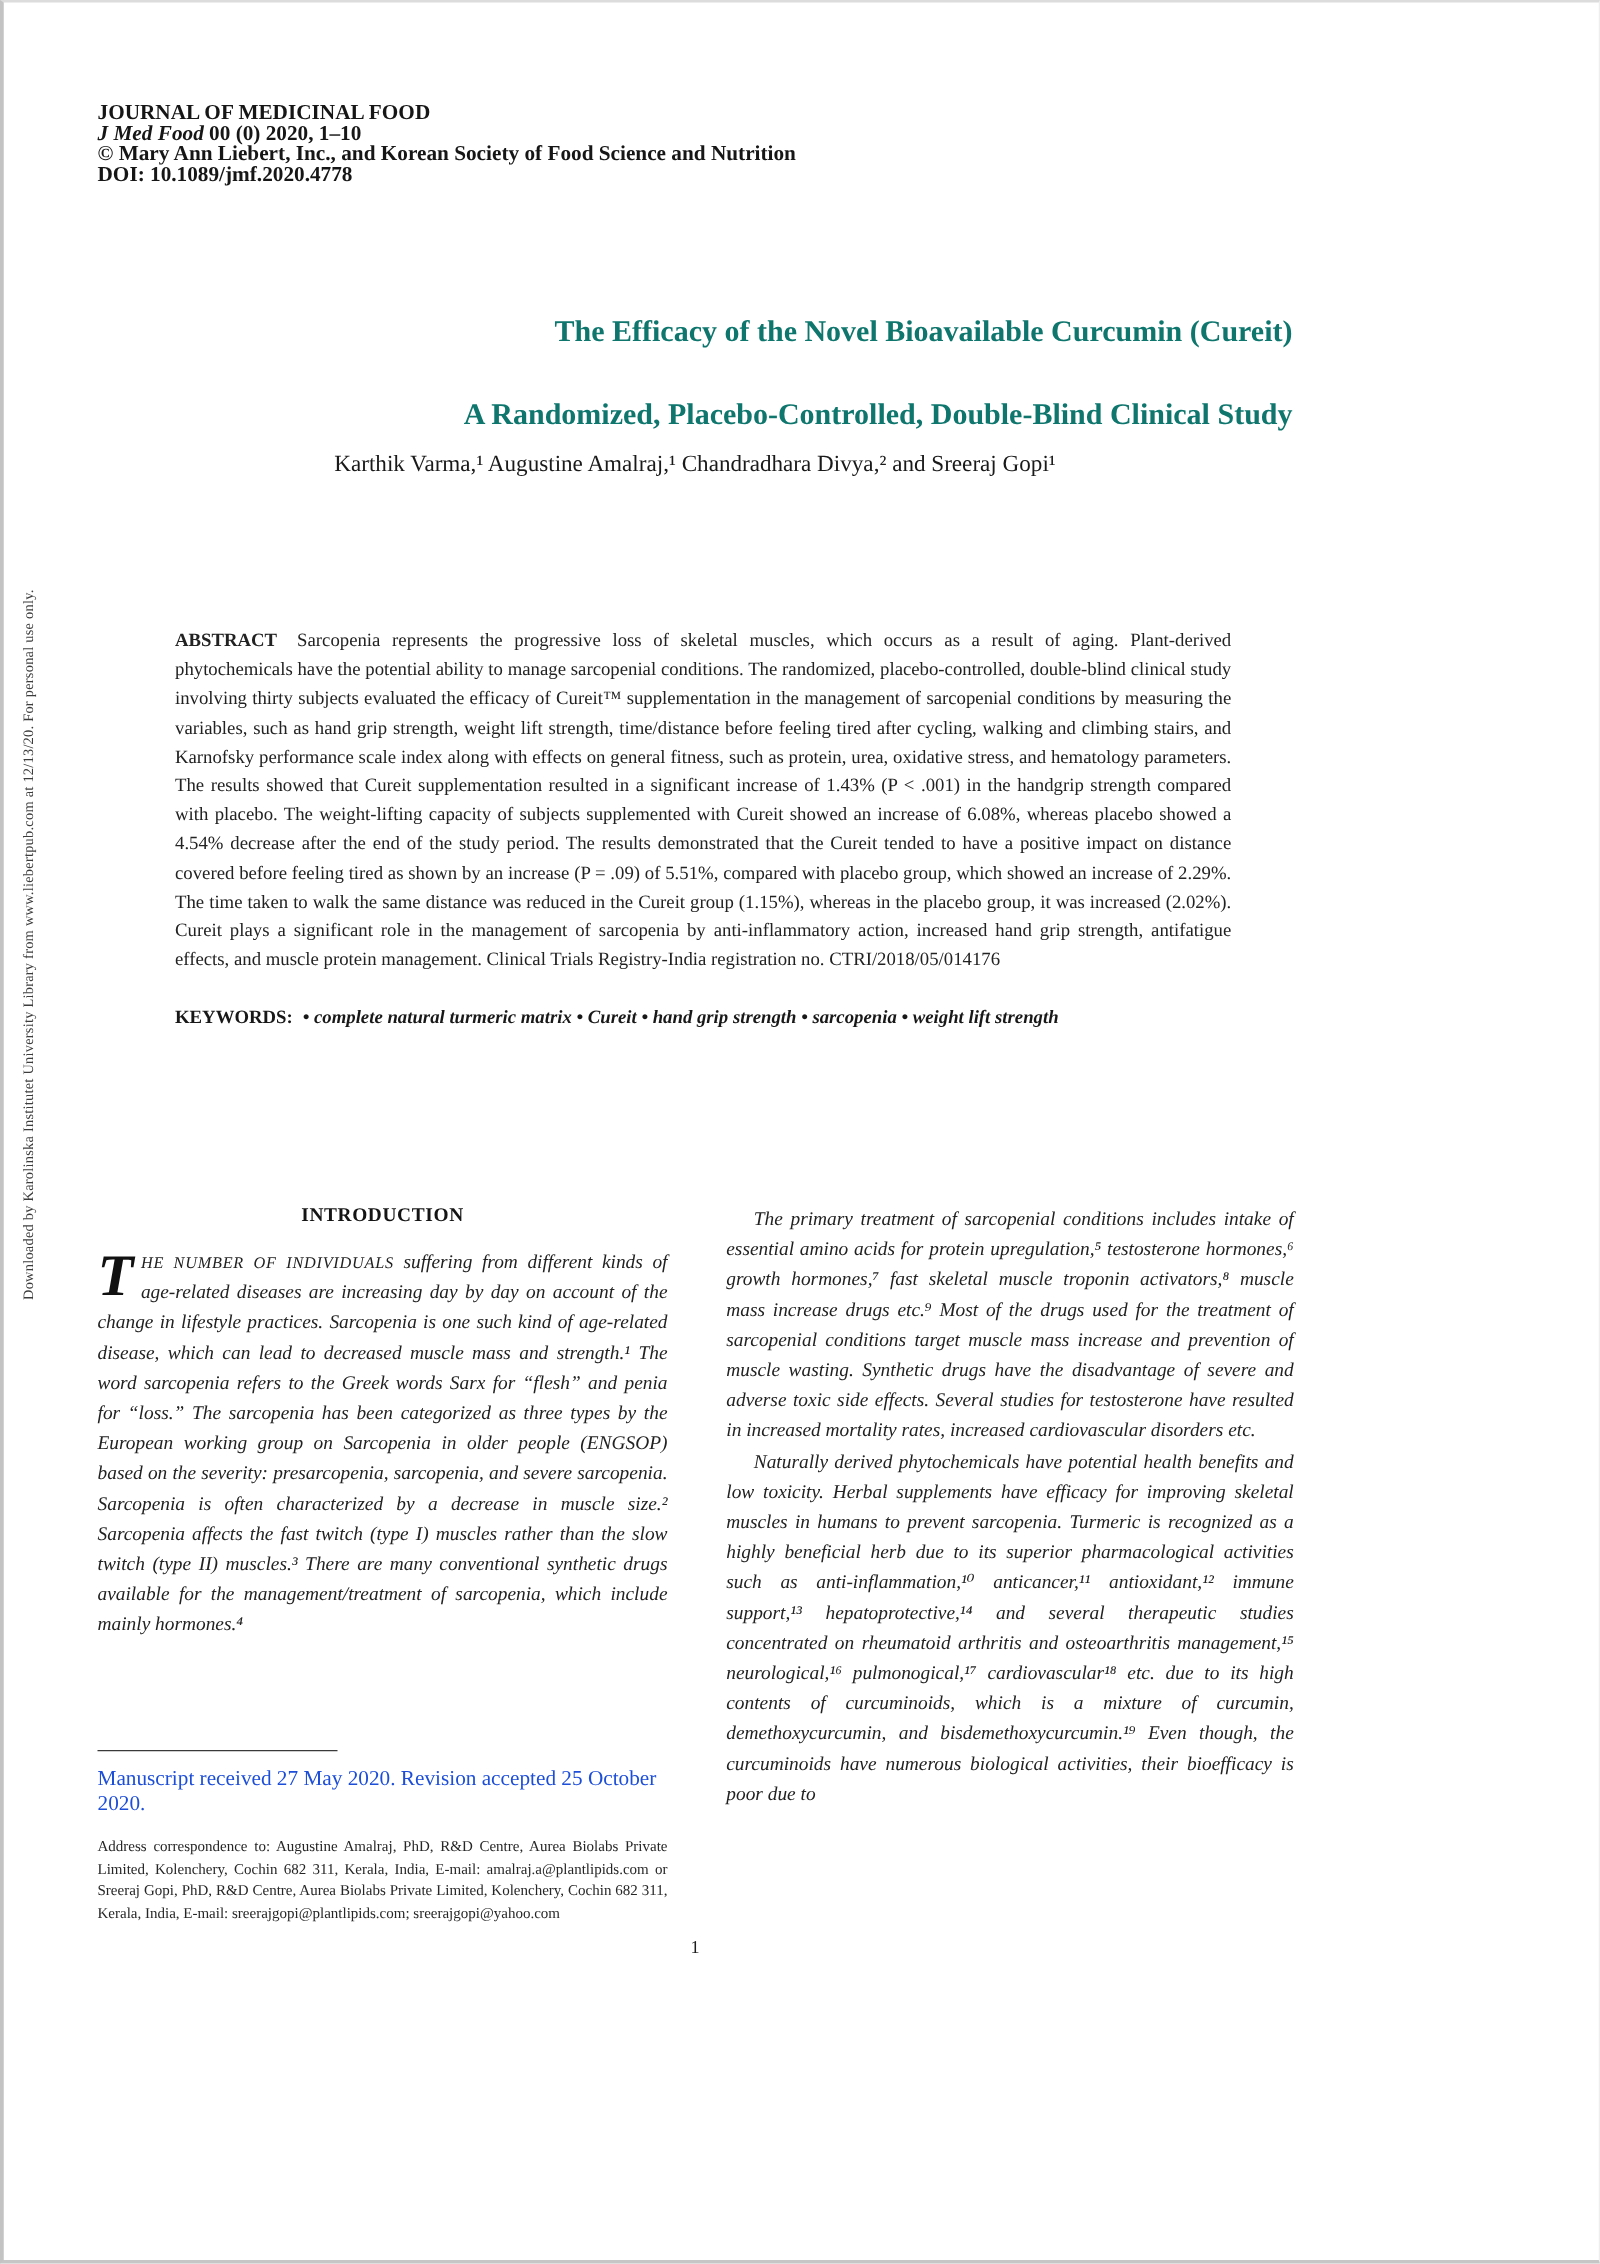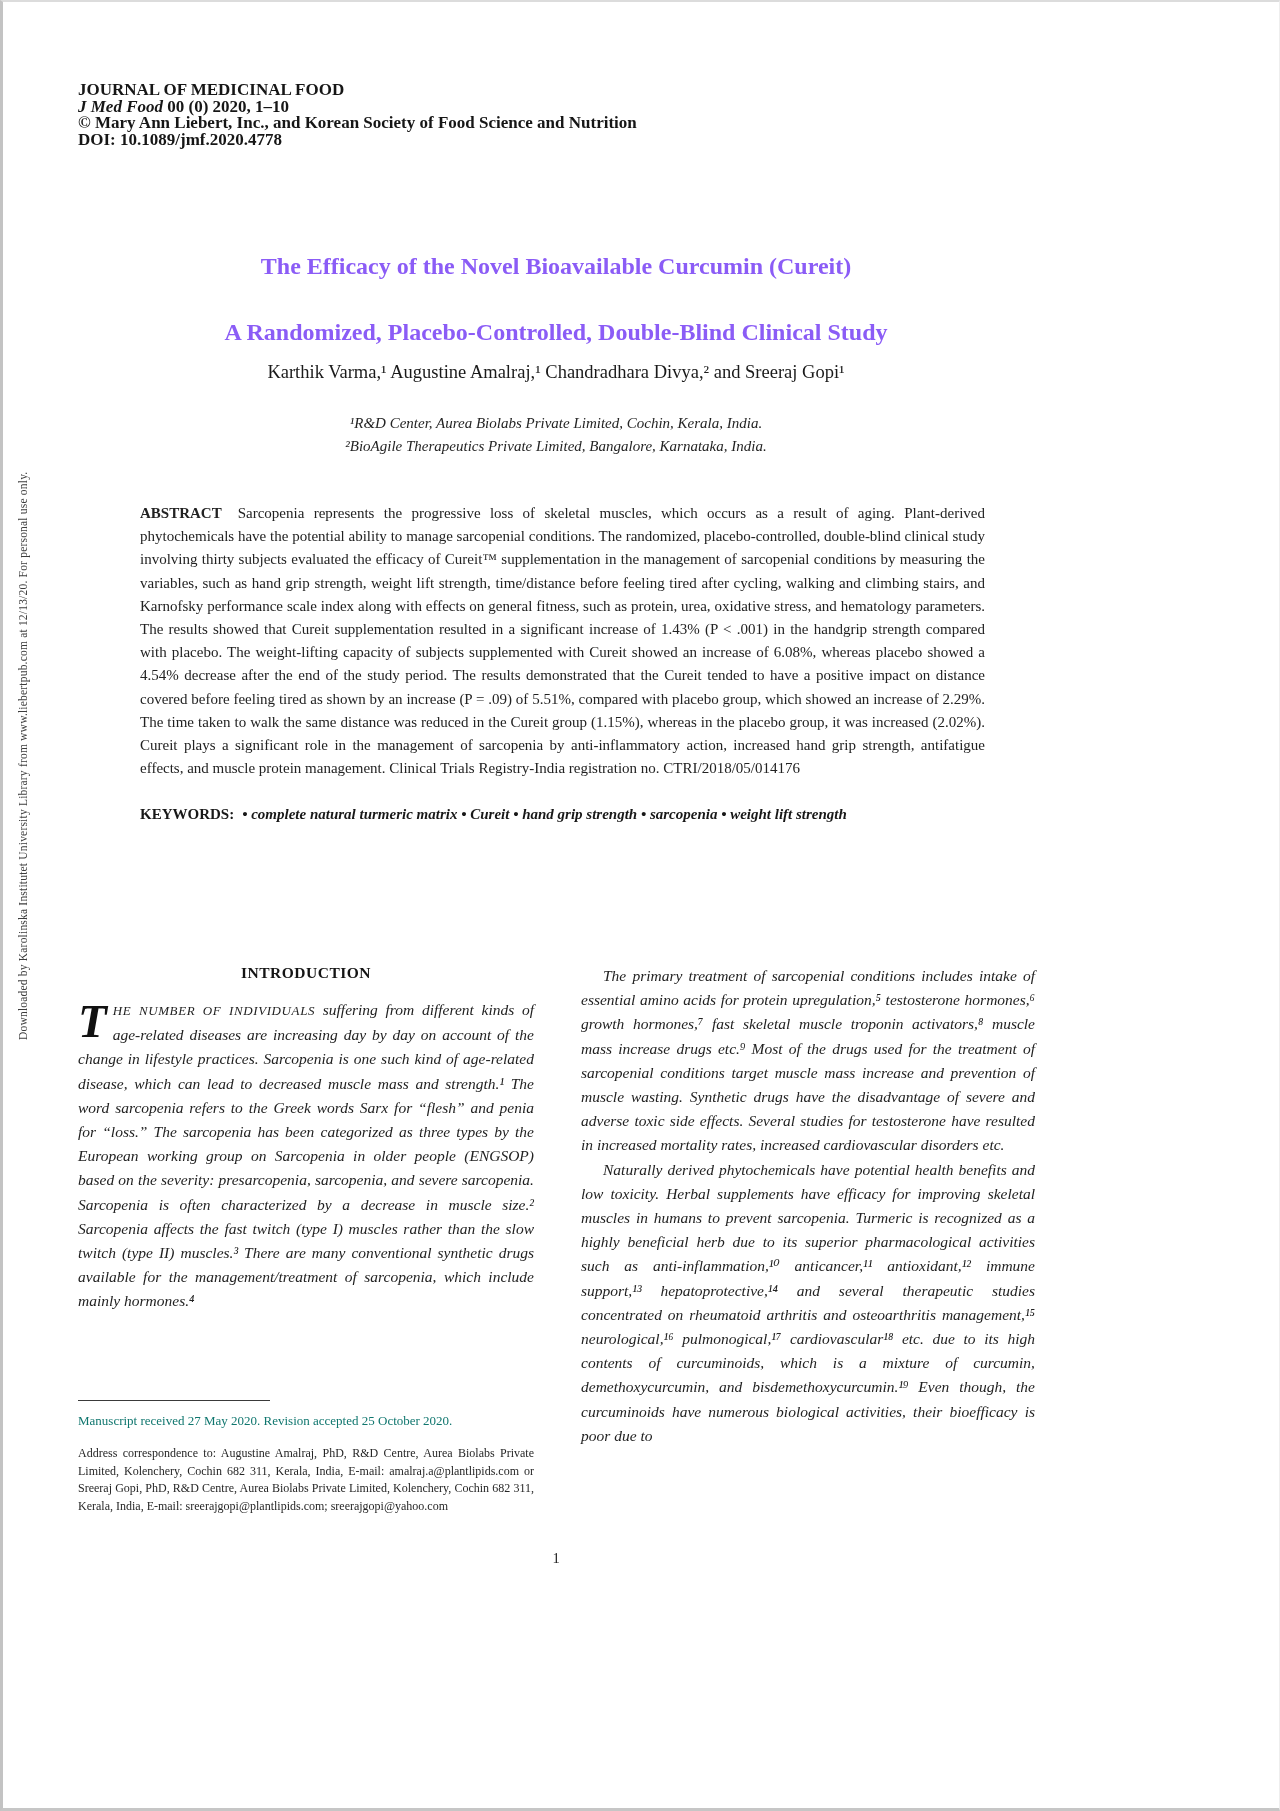--- a/index.html
+++ b/index.html
@@ -11,22 +11,22 @@
     border-bottom:3px solid #c6c6c6;border-right:1px solid #eeeeee;
   }
   .watermark{
     position:absolute;left:14px;top:1038px;width:624px;
     transform:rotate(-90deg);transform-origin:0 0;
     font-size:11.5px;color:#3c3c3c;white-space:nowrap;letter-spacing:.2px;
   }
   .header{position:absolute;left:75px;top:80px;font-size:17px;line-height:16.5px;font-weight:bold;color:#161616;}
   .header .it{font-style:italic;text-align:right;}
   .title{
-    position:absolute;left:75px;top:232px;width:956px;text-align:center;
-    font-size:24px;line-height:33px;font-weight:bold;color:#8b5cf6;
+    position:absolute;left:75px;top:232px;width:956px;text-align:right;
+    font-size:24px;line-height:33px;font-weight:bold;color:#0f766e;
   }
   .authors{position:absolute;left:75px;top:360px;width:956px;text-align:center;font-size:18.5px;color:#1a1a1a;}
   .affils{
     position:absolute;left:75px;top:410px;width:956px;text-align:center;
     font-size:15px;line-height:23px;font-style:italic;color:#242424;
   }
   .abstract{
     position:absolute;left:137px;top:500px;width:845px;
     font-size:15px;line-height:23.2px;text-align:justify;color:#222222;margin:0;
   }
@@ -47,21 +47,21 @@
     margin:0;font-size:15.5px;line-height:24.2px;text-align:justify;color:#222222;font-style:italic;
   }
   .indent{text-indent:22px;}
   .dropcap{
     float:left;font-size:47px;line-height:40px;font-weight:bold;
     padding:3px 6px 0 0;color:#111111;
   }
   .lead{font-size:13px;letter-spacing:.6px;}
   .footnote{position:absolute;left:75px;top:1398px;width:456px;}
   .fn-rule{width:192px;border-top:1.5px solid #3a3a3a;margin:0 0 12px 0;}
-  .fn-received{margin:0 0 16px 0;font-size:13px;color:#0f766e;}
+  .fn-received{margin:0 0 16px 0;font-size:17px;color:#1d4ed8;}
   .fn-addr{
     margin:0;font-size:12px;line-height:17.5px;
     text-align:justify;color:#262626;
   }
   .pageno{position:absolute;left:75px;top:1548px;width:956px;text-align:center;font-size:14.5px;color:#1c1c1c;}
 </style>
 </head>
 <body>
 
 <div class="page">
@@ -76,24 +76,20 @@
   </div>
 
   <h1 class="title">
     <span>The Efficacy of the Novel Bioavailable Curcumin (Cureit)</span><br>
     <br>
     <span>A Randomized, Placebo-Controlled, Double-Blind Clinical Study</span>
   </h1>
 
   <div class="authors">Karthik Varma,¹ Augustine Amalraj,¹ Chandradhara Divya,² and Sreeraj Gopi¹</div>
 
-  <div class="affils">
-    <div>¹R&amp;D Center, Aurea Biolabs Private Limited, Cochin, Kerala, India.</div>
-    <div>²BioAgile Therapeutics Private Limited, Bangalore, Karnataka, India.</div>
-  </div>
 
   <p class="abstract">
     <span class="abs-label">ABSTRACT</span><span>Sarcopenia represents the progressive loss of skeletal muscles, which occurs as a result of aging. Plant-derived phytochemicals have the potential ability to manage sarcopenial conditions. The randomized, placebo-controlled, double-blind clinical study involving thirty subjects evaluated the efficacy of Cureit™ supplementation in the management of sarcopenial conditions by measuring the variables, such as hand grip strength, weight lift strength, time/distance before feeling tired after cycling, walking and climbing stairs, and Karnofsky performance scale index along with effects on general fitness, such as protein, urea, oxidative stress, and hematology parameters. The results showed that Cureit supplementation resulted in a significant increase of 1.43% (P &lt; .001) in the handgrip strength compared with placebo. The weight-lifting capacity of subjects supplemented with Cureit showed an increase of 6.08%, whereas placebo showed a 4.54% decrease after the end of the study period. The results demonstrated that the Cureit tended to have a positive impact on distance covered before feeling tired as shown by an increase (P = .09) of 5.51%, compared with placebo group, which showed an increase of 2.29%. The time taken to walk the same distance was reduced in the Cureit group (1.15%), whereas in the placebo group, it was increased (2.02%). Cureit plays a significant role in the management of sarcopenia by anti-inflammatory action, increased hand grip strength, antifatigue effects, and muscle protein management. Clinical Trials Registry-India registration no. CTRI/2018/05/014176</span>
   </p>
 
   <p class="keywords">
     <span class="kw-label">KEYWORDS:</span><span class="kw-items">• complete natural turmeric matrix • Cureit • hand grip strength • sarcopenia • weight lift strength</span>
   </p>
 
   <div class="col-left">

